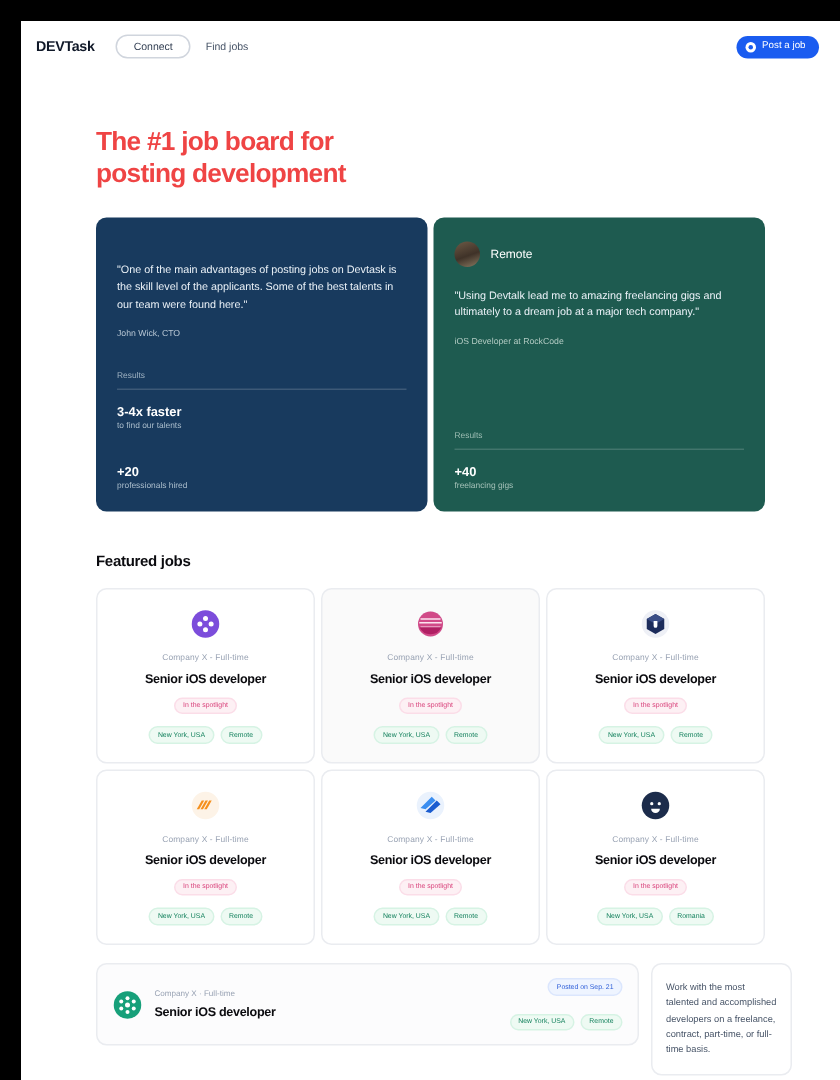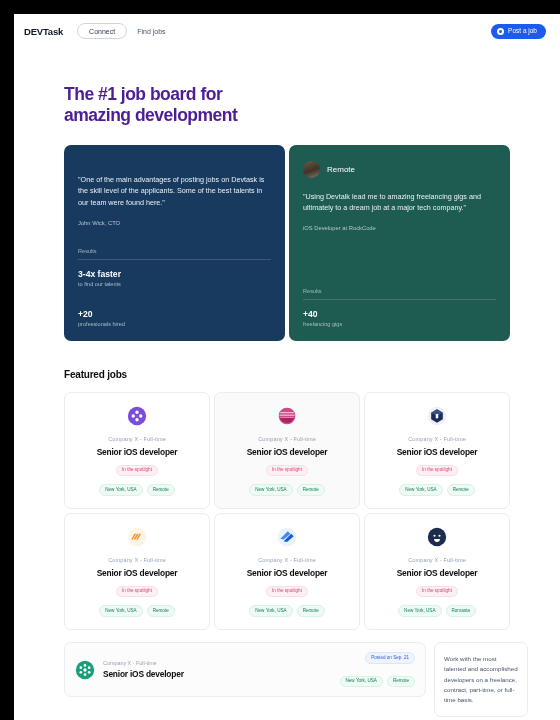--- a/index.html
+++ b/index.html
@@ -74,21 +74,21 @@
   }
 
   
   .page { padding: 0 16px; }
 
   .hero-title {
     margin-top: 36px;
     font-size: 17.5px;
     font-weight: bold;
     line-height: 1.22;
-    color: #4c1d95;
+    color: #ef4444;
     letter-spacing: -0.5px;
     max-width: 280px;
     margin-left: 34px;
   }
 
   
   .testimonials {
     display: flex;
     gap: 4px;
     margin-top: 18px;
@@ -272,21 +272,21 @@
     <button class="post-btn">
       <span class="dot"></span>
       <span>Post a job</span>
     </button>
   </div>
 
   <div class="page">
 
     <h1 class="hero-title">
       <span>The #1 job board for</span><br>
-      <span>amazing development</span>
+      <span>posting development</span>
     </h1>
 
     <div class="testimonials">
 
       <div class="tcard blue">
         <div class="tcard-quote">"One of the main advantages of posting jobs on Devtask is the skill level of the applicants. Some of the best talents in our team were found here."</div>
         <div class="tcard-role">John Wick, CTO</div>
         <div class="tcard-spacer"></div>
         <div class="results-label">Results</div>
         <div class="stats">

